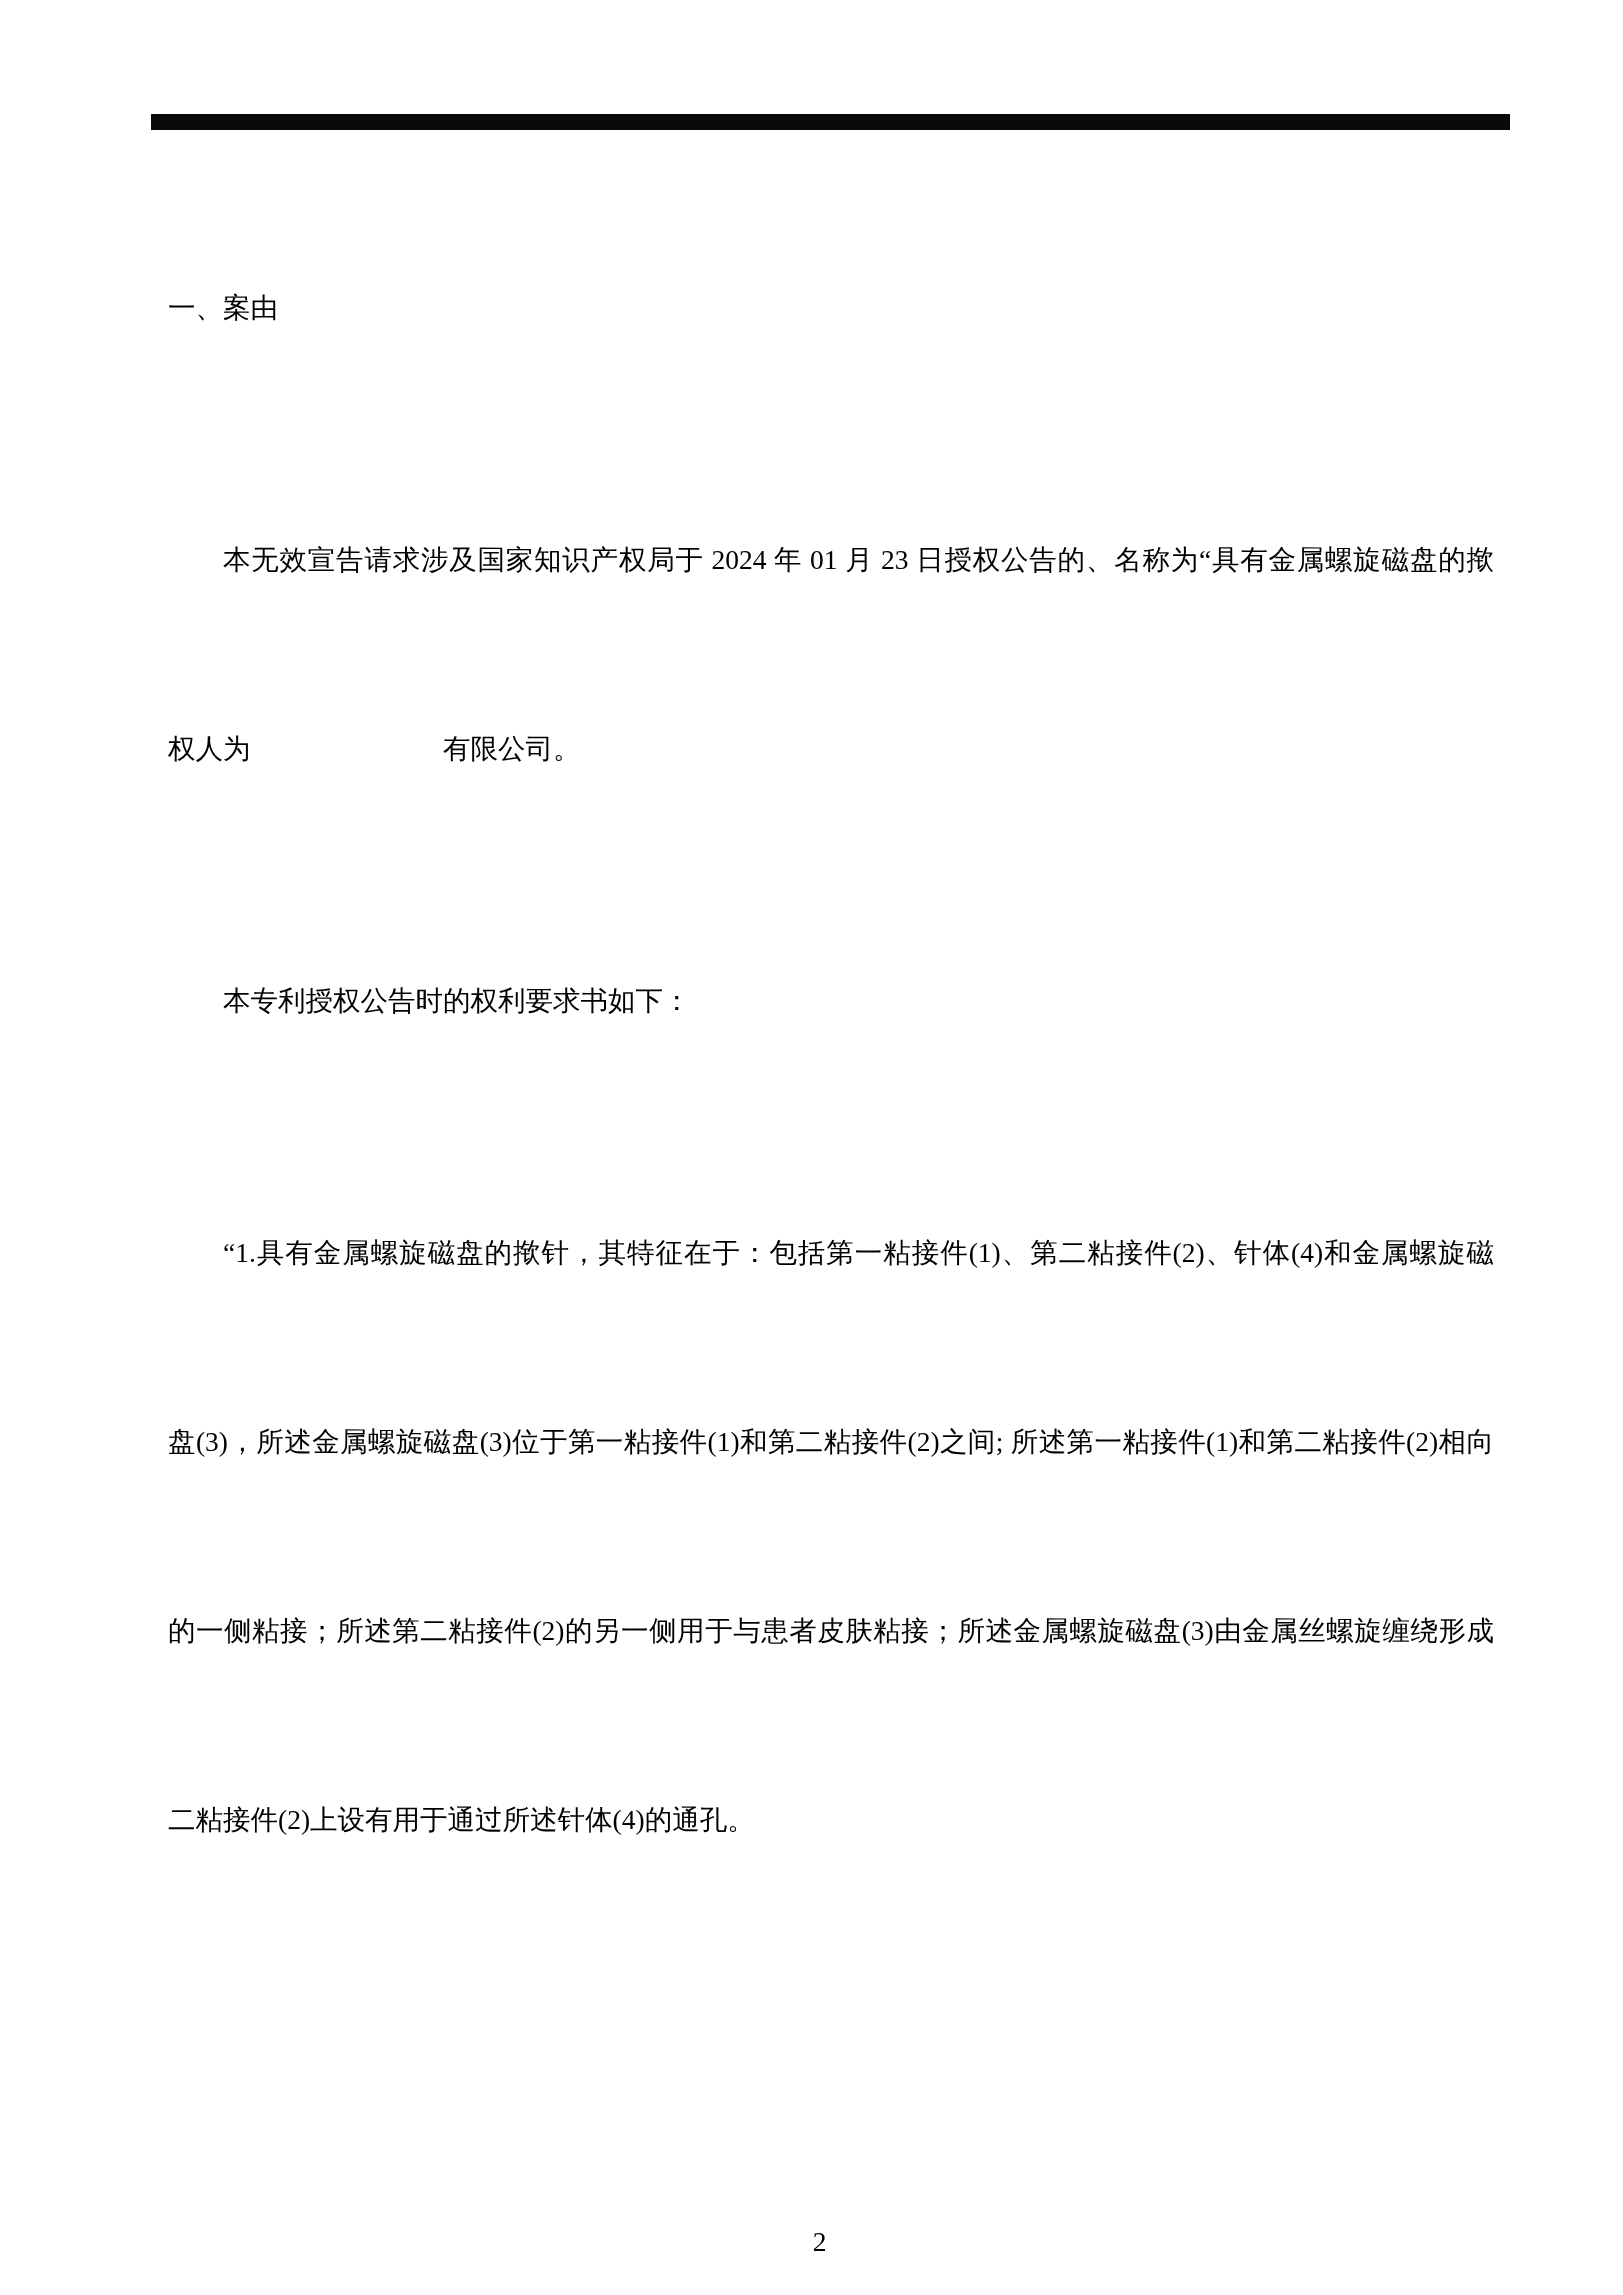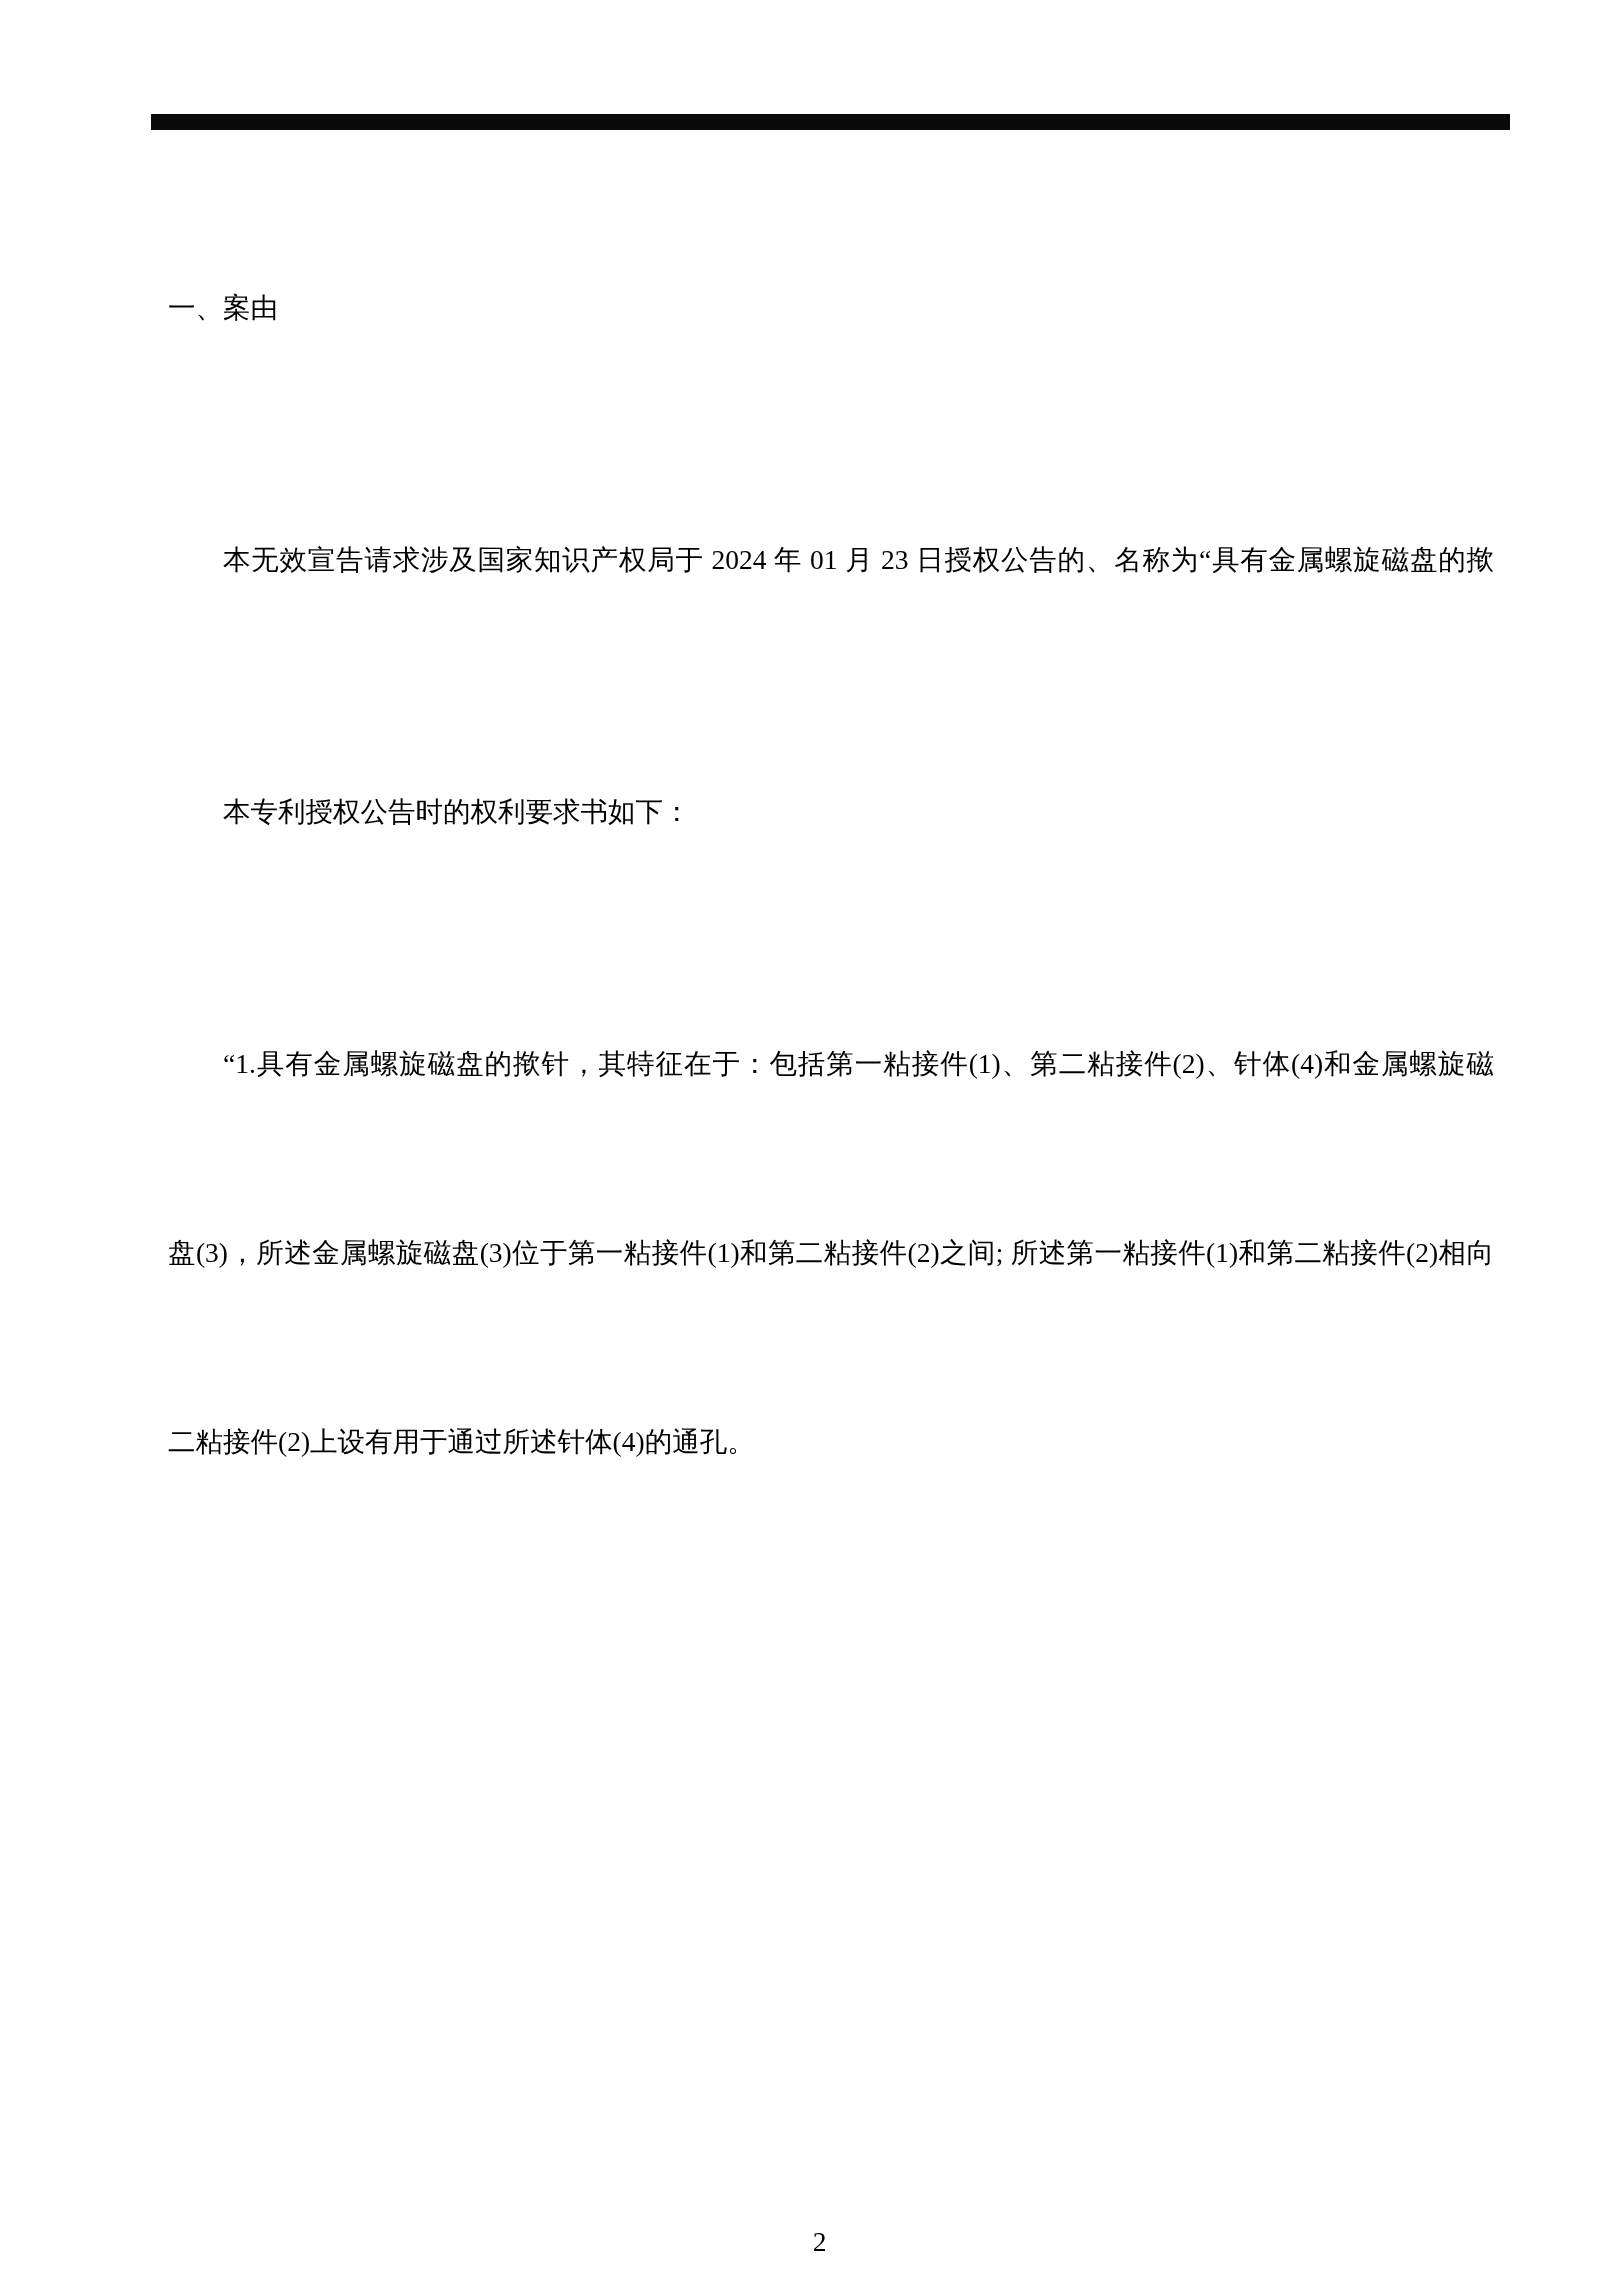--- a/index.html
+++ b/index.html
@@ -49,25 +49,27 @@
 <body>
 
 <div class="page">
 
   <div class="header-rule"></div>
 
   <div class="content">
     <div class="ln">一、案由</div>
 
     <div class="ln ind fill">本无效宣告请求涉及国家知识产权局于 2024 年 01 月 23 日授权公告的、名称为“具有金属螺旋磁盘的揿</div>
+    <div class="ln">权人为　　　　　　　有限公司。</div>
 
     <div class="ln ind">本专利授权公告时的权利要求书如下：</div>
 
     <div class="ln ind fill">“1.具有金属螺旋磁盘的揿针，其特征在于：包括第一粘接件(1)、第二粘接件(2)、针体(4)和金属螺旋磁</div>
     <div class="ln fill">盘(3)，所述金属螺旋磁盘(3)位于第一粘接件(1)和第二粘接件(2)之间; 所述第一粘接件(1)和第二粘接件(2)相向</div>
+    <div class="ln fill">的一侧粘接；所述第二粘接件(2)的另一侧用于与患者皮肤粘接；所述金属螺旋磁盘(3)由金属丝螺旋缠绕形成</div>
     <div class="ln">二粘接件(2)上设有用于通过所述针体(4)的通孔。</div>
 
     
     
 
     
     
 
     
     

